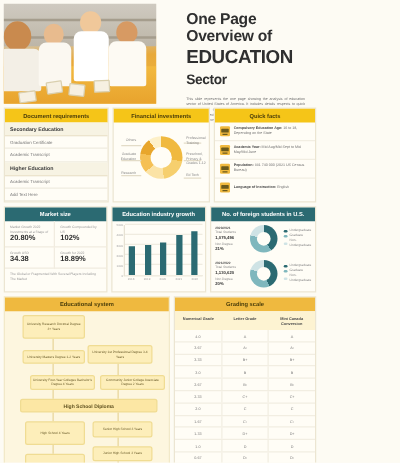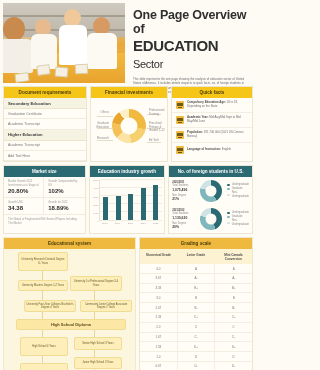--- a/index.html
+++ b/index.html
@@ -6,41 +6,41 @@
   body {
     width:256px; height:370px;
     font-family:"Liberation Sans", sans-serif;
     background:#fdfbf3;
     overflow:hidden;
     color:#3a3a3a;
   }
   .page { width:256px; height:370px; position:relative; background:#fdfbf4; padding:3px; }
 
   
-  .header { display:flex; height:80px; gap:0; }
+  .header { display:flex; height:80px; gap:16px; }
   .hero {
     width:122px; height:80px; position:relative; overflow:hidden;
     background:linear-gradient(175deg,#d8d4cc 0%,#cfc9bd 32%,#e8a93a 56%,#f0b83e 100%);
   }
   .hero .shelf { position:absolute; left:0; top:0; width:100%; height:34px;
     background:linear-gradient(180deg,#cfcac0,#bdb6a8); }
   .hero .shelfline { position:absolute; left:0; width:100%; height:2px; background:#a59d8d; }
   .hero .table { position:absolute; left:0; bottom:0; width:100%; height:30px;
     background:linear-gradient(180deg,#f2b93f,#e8a32d); }
   .kid { position:absolute; border-radius:50% 50% 45% 45%; }
   .kid .head { position:absolute; border-radius:50%; }
   .kid .body { position:absolute; border-radius:6px 6px 2px 2px; }
   .card { position:absolute; background:#f6f0e2; border:1px solid #d9cfae; border-radius:1px;
     transform:rotate(-8deg); }
 
   .titlebox { flex:1; background:#fdfbf4; padding:5px 6px 2px 8px; }
   .t1 { font-size:12.5px; font-weight:bold; color:#2f2f2f; letter-spacing:-.2px; line-height:14px; }
   .t2 { font-size:15px; font-weight:bold; color:#2f2f2f; letter-spacing:-.3px; line-height:17px;
         margin-top:1px; }
-  .t2 .small { font-size:11px; font-weight:normal; }
+  .t2 .small { font-size:11px; font-weight:bold; }
   .desc { font-size:2.9px; line-height:4.3px; color:#6d6d6d; margin-top:4px; text-align:justify;
           padding-right:3px; }
 
   
   .band { display:flex; gap:3px; margin-top:3px; }
   .panel { background:#fffdf6; border:1px solid #ece5d2; }
   .phead { font-size:4.6px; font-weight:bold; text-align:center; padding:3px 0; color:#463c14; }
   .phead.yel { background:#f5c518; color:#4a3d0a; }
   .phead.teal { background:#2b6a72; color:#ffffff; }
   .phead.gold { background:#efb93f; color:#4a3d0a; }

